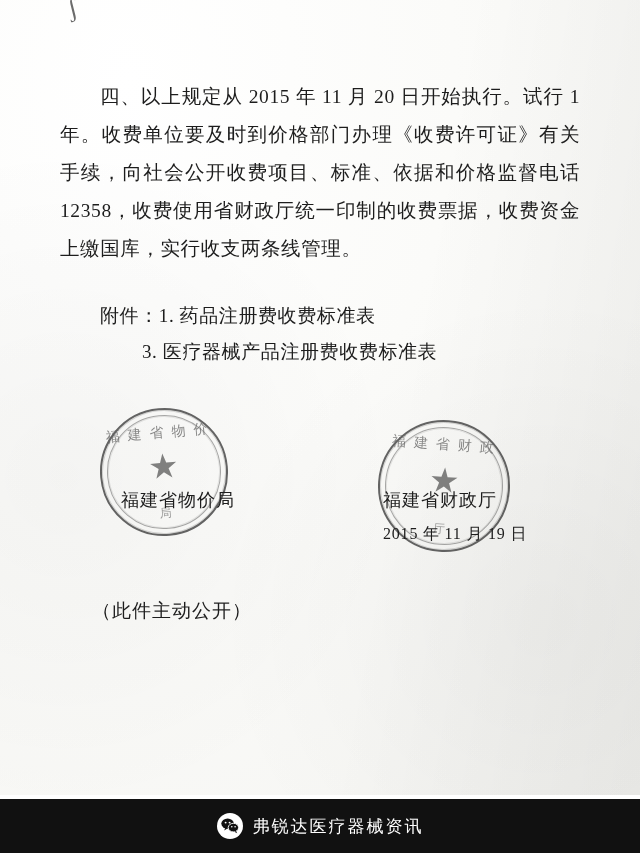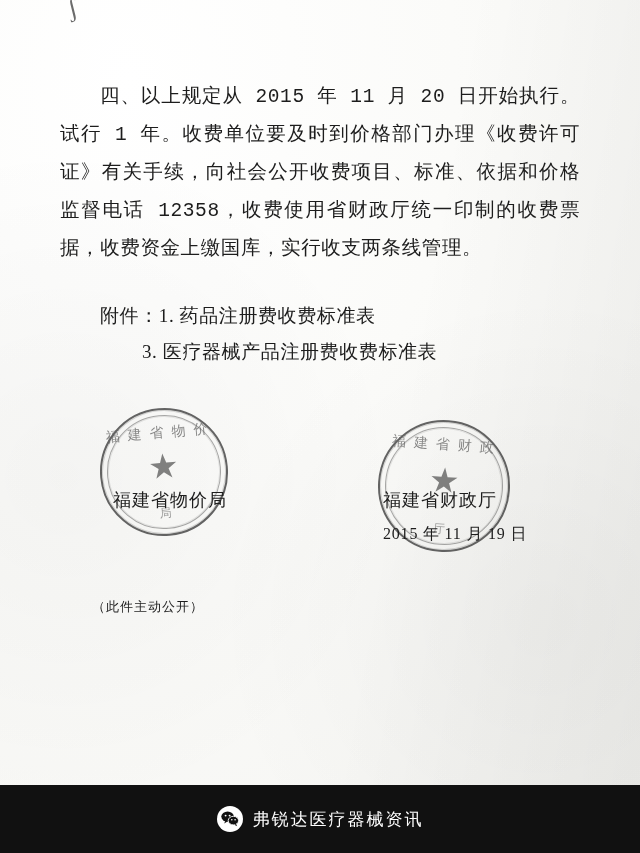--- a/index.html
+++ b/index.html
@@ -50,21 +50,21 @@
 
   .body-text {
     position: absolute;
     left: 60px;
     top: 78px;
     width: 520px;
     font-size: 19.5px;
     line-height: 38px;
     color: #1d1d1d;
     letter-spacing: 0.6px;
-    font-family: Liberation Mono, monospace;
+    font-family: Liberation Serif, serif;
     text-align: justify;
   }
   .body-text .indent { text-indent: 40px; display: block; }
 
   .attachments {
     position: absolute;
     left: 100px;
     top: 298px;
     font-size: 19px;
     line-height: 36px;
@@ -125,39 +125,39 @@
   #seal-price { left: 100px; top: 408px; width: 128px; height: 128px; transform: rotate(-5deg); }
   #seal-finance { left: 378px; top: 420px; width: 132px; height: 132px; transform: rotate(4deg); }
 
   .seal-caption {
     position: absolute;
     font-size: 18px;
     color: #1d1d1d;
     letter-spacing: 1px;
     font-family: "Liberation Serif", serif;
   }
-  #caption-price { left: 113px; top: 488px; }
+  #caption-price { left: 121px; top: 488px; }
   #caption-finance { left: 383px; top: 488px; }
   #seal-date { position: absolute; left: 383px; top: 524px; font-size: 16px; color: #1d1d1d; letter-spacing: .8px; }
 
   .public-note {
     position: absolute;
     left: 92px;
     top: 598px;
-    font-size: 13px;
+    font-size: 19px;
     color: #1d1d1d;
     letter-spacing: 1px;
   }
 
   
   #footer {
     position: absolute;
     left: 0; bottom: 0;
     width: 640px;
-    height: 68px;
+    height: 54px;
     background: #111111;
     display: flex;
     align-items: center;
     justify-content: center;
     gap: 10px;
   }
   #footer .wechat-badge {
     width: 26px; height: 26px;
     border-radius: 50%;
     background: #ffffff;

